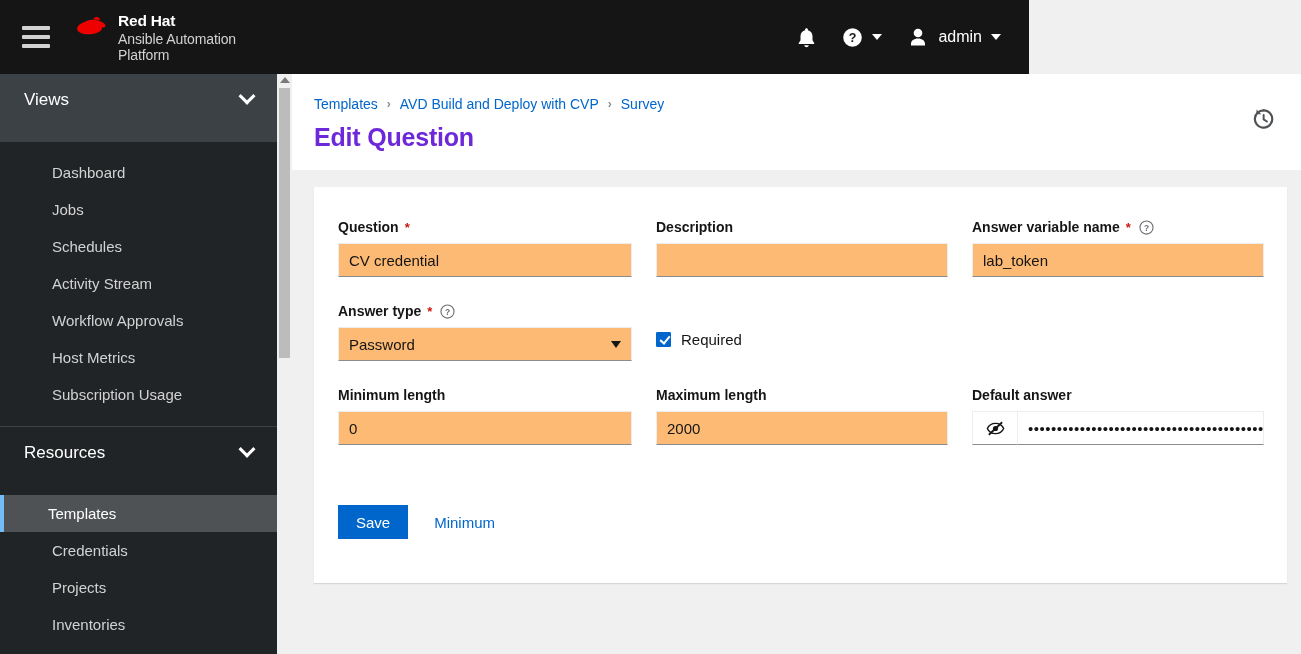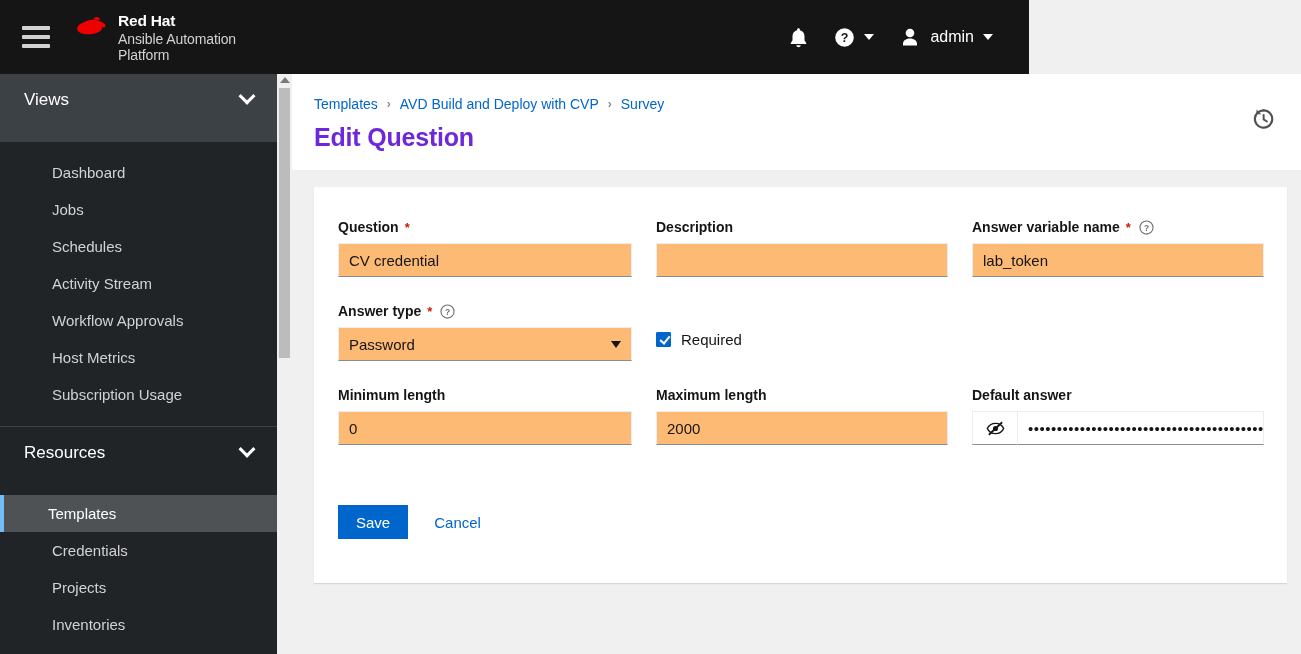--- a/index.html
+++ b/index.html
@@ -229,21 +229,21 @@
           <path d="M7.2 18.2c.2 1.2 1.2 2 2.3 2s2.1-.8 2.3-2z" fill="#ffffff"></path>
         </svg>
       </div>
       <div class="mh-item">
         <svg width="21" height="21" viewBox="0 0 21 21">
           <circle cx="10.5" cy="10.5" r="9.3" fill="#ffffff"></circle>
           <text x="10.5" y="15.2" text-anchor="middle" font-family="Liberation Sans, sans-serif" font-size="12.5" font-weight="bold" fill="#151515">?</text>
         </svg>
         <span class="mh-caret"></span>
       </div>
-      <div class="mh-item" style="padding-right:36px">
+      <div class="mh-item" style="padding-right:28px">
         <svg width="20" height="21" viewBox="0 0 20 21">
           <circle cx="10" cy="6" r="4.3" fill="#ffffff"></circle>
           <path d="M10 11.5c-4.2 0-7 2.3-7 5.2v1.9h14v-1.9c0-2.9-2.8-5.2-7-5.2z" fill="#ffffff"></path>
         </svg>
         <span class="admin-name">admin</span>
         <span class="mh-caret"></span>
       </div>
     </div>
   </div>
 
@@ -411,17 +411,17 @@
                 <line x1="3" y1="16.6" x2="17" y2="3.4" stroke="#151515" stroke-width="1.9"></line>
               </svg>
             </div>
             <div class="pw-value">•••••••••••••••••••••••••••••••••••••••••••••••••••••••</div>
           </div>
         </div>
       </div>
 
       <div class="actions">
         <button class="btn-primary">Save</button>
-        <button class="btn-link">Cancel</button>
+        <button class="btn-link">Minimum</button>
       </div>
     </div>
   </main>
 </div>
 
 </body></html>

